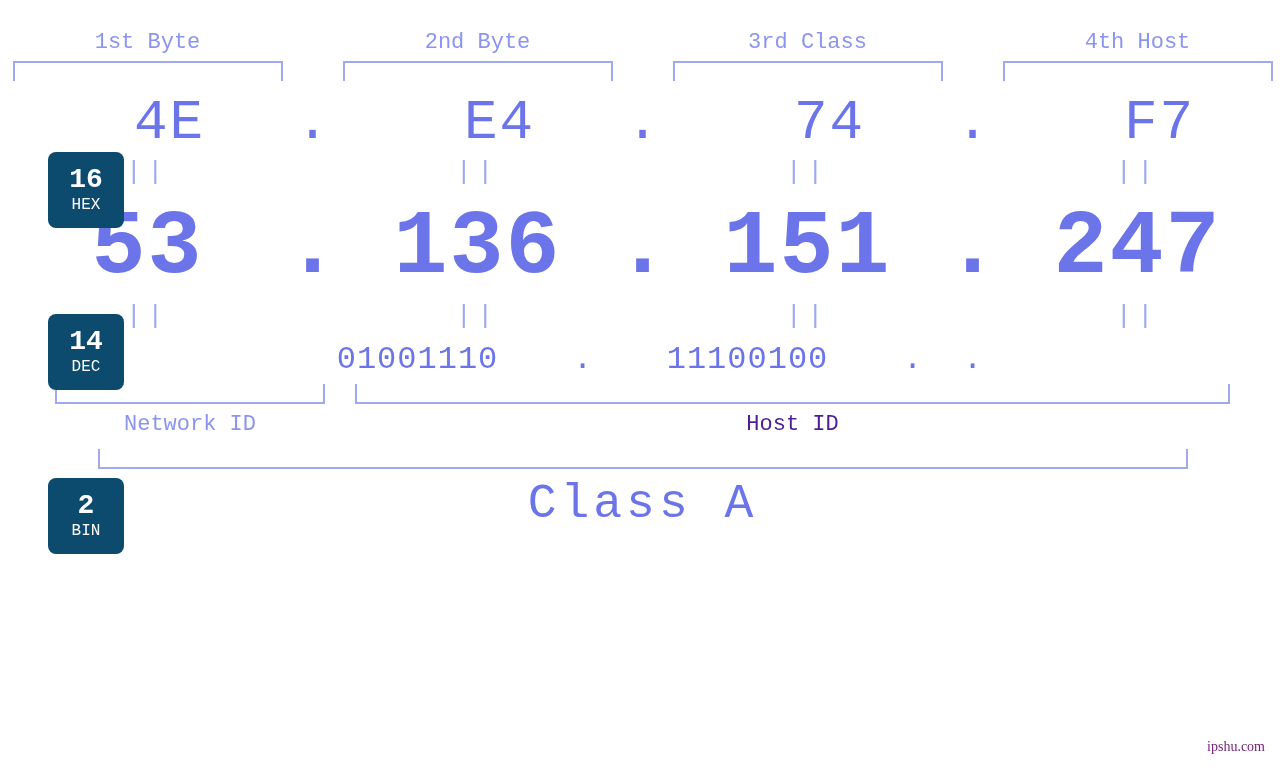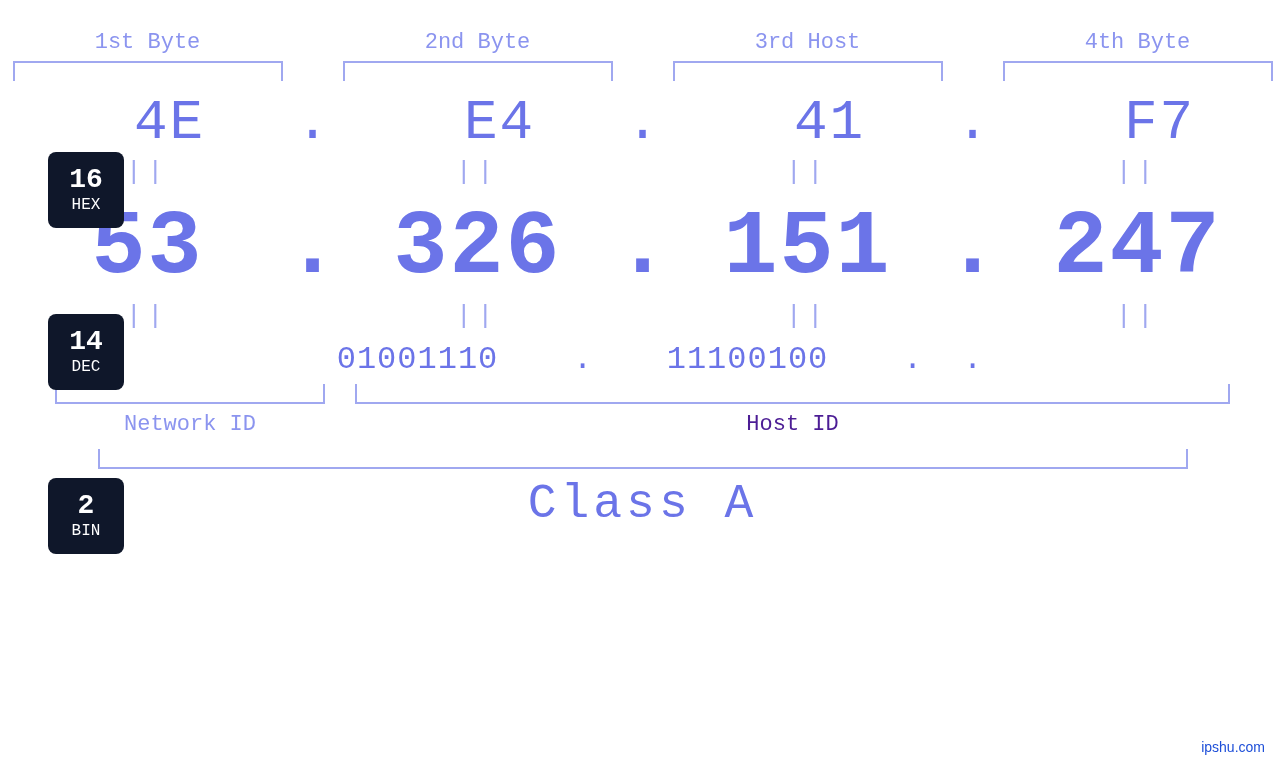--- a/index.html
+++ b/index.html
@@ -22,21 +22,21 @@
       padding-top: 20px;
     }
 
     
     .badge {
       position: absolute;
       left: 48px;
       width: 76px;
       height: 76px;
       border-radius: 8px;
-      background: #0f172a;
+      background: #0c4a6e;
       color: #fff;
       display: flex;
       flex-direction: column;
       align-items: center;
       justify-content: center;
     }
     .badge-num {
       font-size: 28px;
       font-weight: bold;
       line-height: 1;
@@ -216,23 +216,23 @@
       font-size: 48px;
       font-family: 'Courier New', Courier, monospace;
       letter-spacing: 4px;
     }
 
     
     .watermark {
       position: absolute;
       bottom: 12px;
       right: 20px;
-      color: #1d4ed8;
+      color: #701a75;
       font-size: 14px;
-      font-family: Liberation Sans, sans-serif;
+      font-family: Liberation Serif, serif;
     }
   </style>
 </head>
 <body>
 
 <div class="main-container">
 
   <div class="badge badge-hex">
     <span class="badge-num">16</span>
     <span class="badge-label">HEX</span>
@@ -244,23 +244,23 @@
   <div class="badge badge-bin">
     <span class="badge-num">2</span>
     <span class="badge-label">BIN</span>
   </div>
 
   <div class="byte-headers">
     <div class="byte-header">1st Byte</div>
     <div class="byte-header-spacer"></div>
     <div class="byte-header">2nd Byte</div>
     <div class="byte-header-spacer"></div>
-    <div class="byte-header">3rd Host</div>
+    <div class="byte-header">3rd Class</div>
     <div class="byte-header-spacer"></div>
-    <div class="byte-header">4th Byte</div>
+    <div class="byte-header">4th Host</div>
   </div>
 
   <div class="brackets-row">
     <div class="bracket-top"></div>
     <div class="bracket-spacer"></div>
     <div class="bracket-top"></div>
     <div class="bracket-spacer"></div>
     <div class="bracket-top"></div>
     <div class="bracket-spacer"></div>
     <div class="bracket-top"></div>
@@ -269,21 +269,21 @@
   <div class="values-row">
     <div class="value-cell">
       <span class="hex-value">4E</span>
     </div>
     <div class="dot-cell dot-hex">.</div>
     <div class="value-cell">
       <span class="hex-value">E4</span>
     </div>
     <div class="dot-cell dot-hex">.</div>
     <div class="value-cell">
-      <span class="hex-value">41</span>
+      <span class="hex-value">74</span>
     </div>
     <div class="dot-cell dot-hex">.</div>
     <div class="value-cell">
       <span class="hex-value">F7</span>
     </div>
   </div>
 
   <div class="equals-row">
     <div class="equals-cell">||</div>
     <div class="equals-spacer"></div>
@@ -293,21 +293,21 @@
     <div class="equals-spacer"></div>
     <div class="equals-cell">||</div>
   </div>
 
   <div class="values-row">
     <div class="value-cell">
       <span class="dec-value">53</span>
     </div>
     <div class="dot-cell dot-dec">.</div>
     <div class="value-cell">
-      <span class="dec-value">326</span>
+      <span class="dec-value">136</span>
     </div>
     <div class="dot-cell dot-dec">.</div>
     <div class="value-cell">
       <span class="dec-value">151</span>
     </div>
     <div class="dot-cell dot-dec">.</div>
     <div class="value-cell">
       <span class="dec-value">247</span>
     </div>
   </div>

